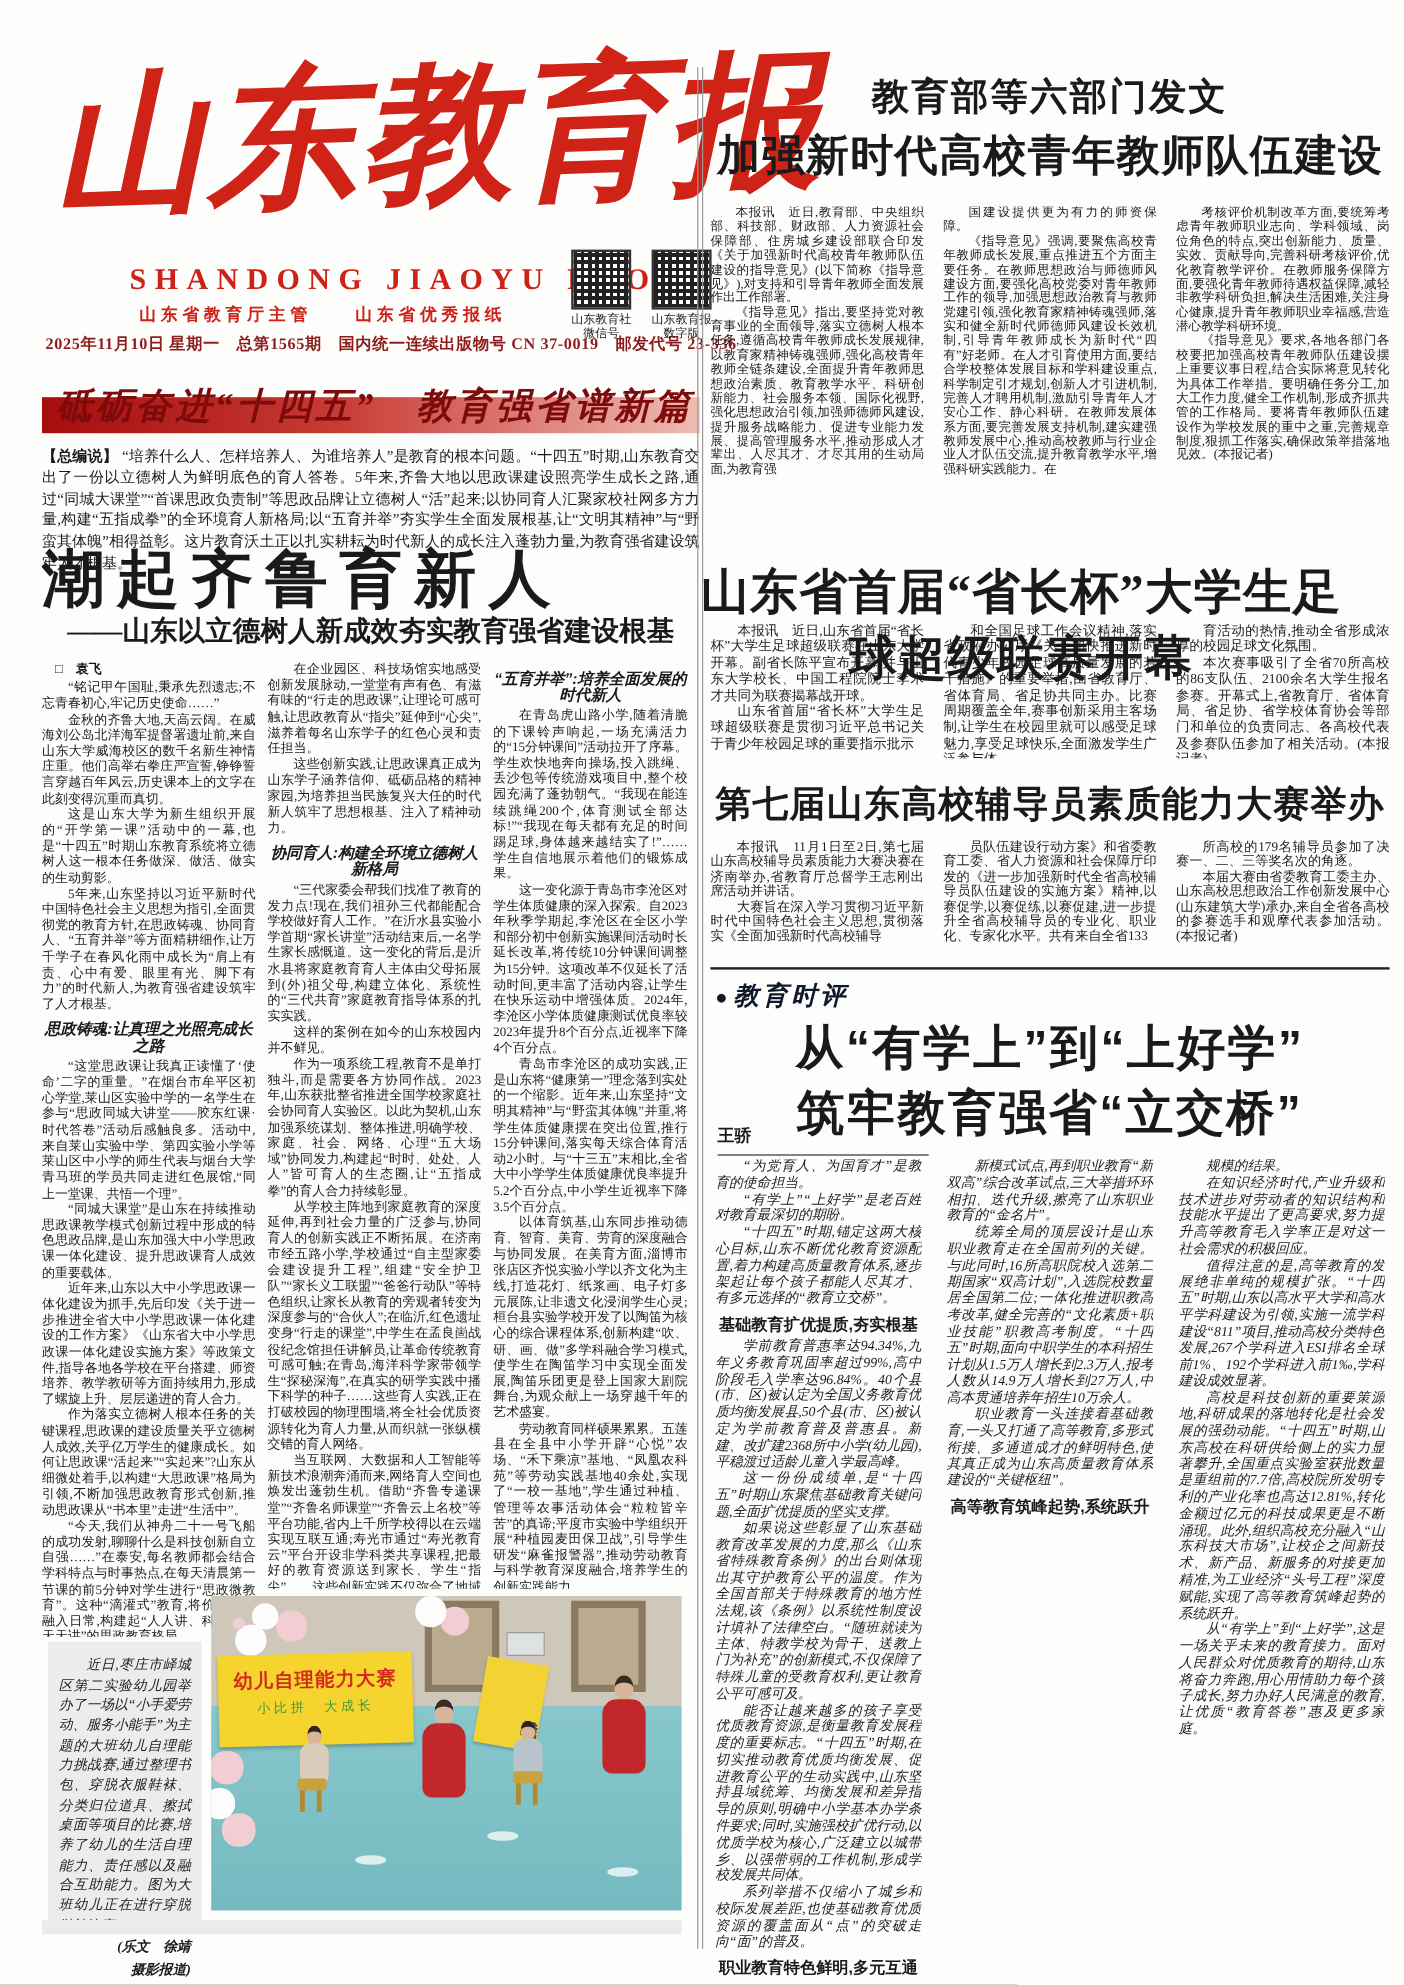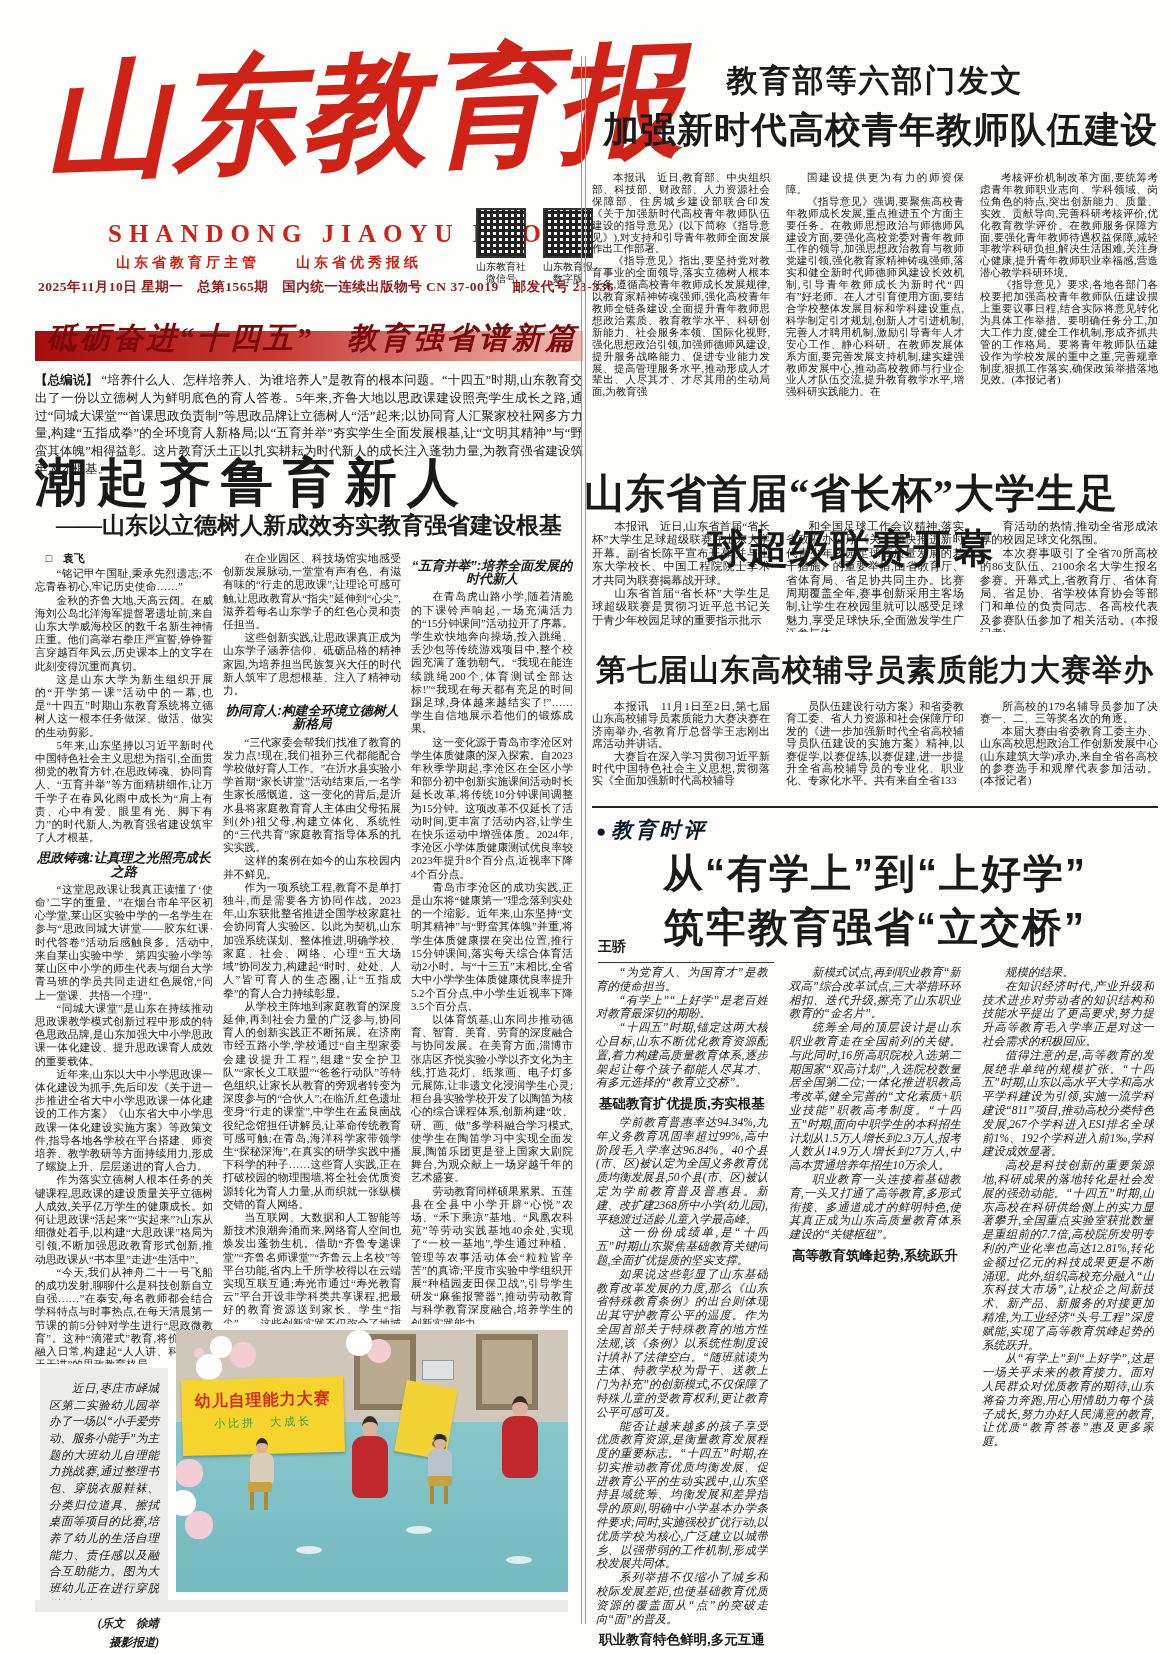--- a/index.html
+++ b/index.html
@@ -73,21 +73,21 @@
   .chair{position:absolute;width:24px;height:10px;background:#caa13e;border-radius:2px;}
   .chair:after{content:"";position:absolute;left:2px;top:10px;width:4px;height:18px;background:#b08a2e;
     box-shadow:14px 0 0 #b08a2e;}
   .ground-dot{position:absolute;width:26px;height:8px;border-radius:50%;background:rgba(255,255,255,.75);}
   .photo-strip{position:absolute;left:35px;top:1600px;width:533px;height:12px;background:#ebebe9;}
   
   .v-divider{position:absolute;left:581px;top:56px;height:1568px;width:3px;
     border-left:1px solid #9a9a9a;border-right:1px solid #9a9a9a;}
   .a1-h1{position:absolute;left:592px;top:60px;width:566px;text-align:center;font-size:31px;
     font-weight:bold;font-family:"Liberation Sans",sans-serif;letter-spacing:2px;}
-  .a1-h2{position:absolute;left:592px;top:106px;width:566px;text-align:right;font-size:36px;
+  .a1-h2{position:absolute;left:592px;top:106px;width:566px;text-align:center;font-size:36px;
     font-weight:bold;font-family:"Liberation Sans",sans-serif;letter-spacing:1px;}
   .a1-col{top:172px;width:178px;height:260px;font-size:10.5px;line-height:11.9px;}
   .a2-headline{position:absolute;left:568px;top:466px;width:566px;text-align:center;
     font-size:40px;font-weight:bold;letter-spacing:1px;}
   .a2-col{top:520px;width:178px;height:112px;font-size:11.3px;line-height:13.4px;}
   .a3-headline{position:absolute;left:592px;top:650px;width:566px;text-align:center;
     font-size:30px;font-weight:bold;letter-spacing:1px;}
   .a3-col{top:700px;width:178px;height:102px;font-size:11px;line-height:12.4px;}
   .rc1{left:592px;} .rc2{left:786px;} .rc3{left:980px;}
   .section-rule{position:absolute;left:592px;top:806px;width:566px;border-top:2px solid #222;}

